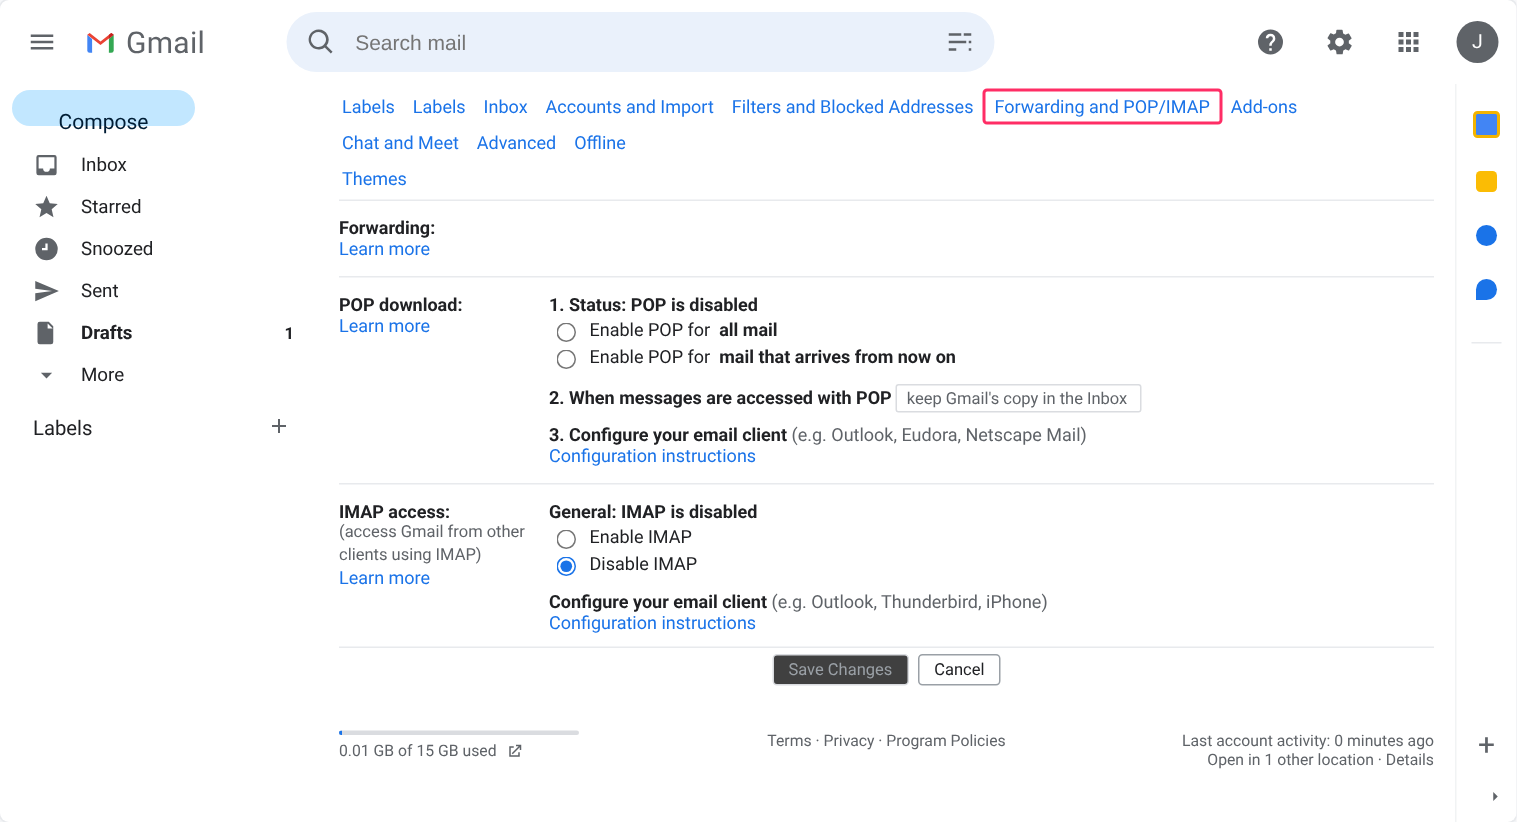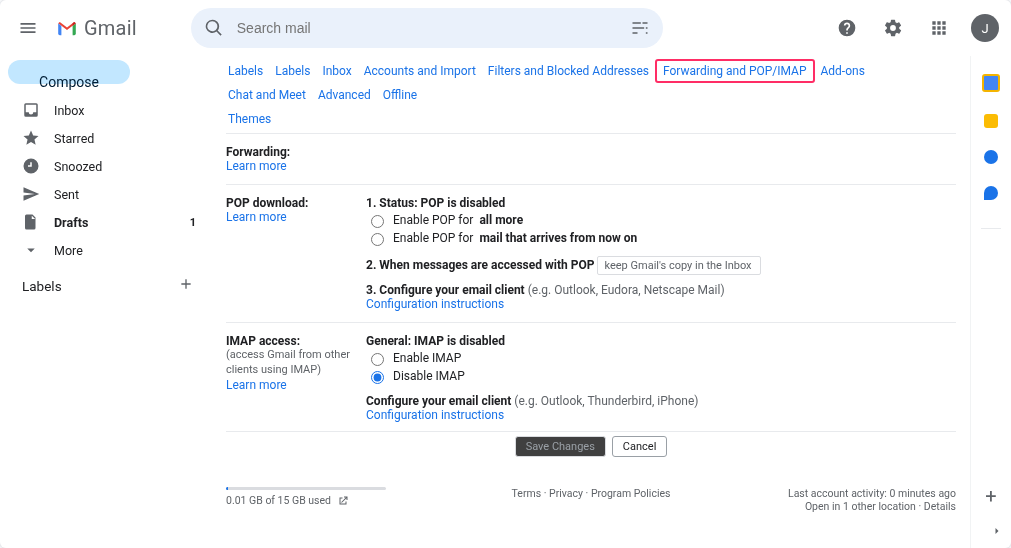--- a/index.html
+++ b/index.html
@@ -231,21 +231,21 @@
         <div class="sec-row">
           <div class="sec-left">
             <div class="title">POP download:</div>
             <a class="lm">Learn more</a>
           </div>
           <div class="sec-right">
             <div><span class="bold">1. Status: </span><span class="bold">POP is disabled</span></div>
             <label class="radio-row">
               <input type="radio" name="pop" style="">
               <span>Enable POP for </span>
-                <span class="bold">all more</span>
+                <span class="bold">all mail</span>
             </label>
             <label class="radio-row">
               <input type="radio" name="pop" style="">
               <span>Enable POP for </span>
                 <span class="bold">mail that arrives from now on</span>
             </label>
             <div style="height:8px"></div>
             <div>
               <span class="bold">2. When messages are accessed with POP</span>
               <span class="sel">keep Gmail's copy in the Inbox</span>

